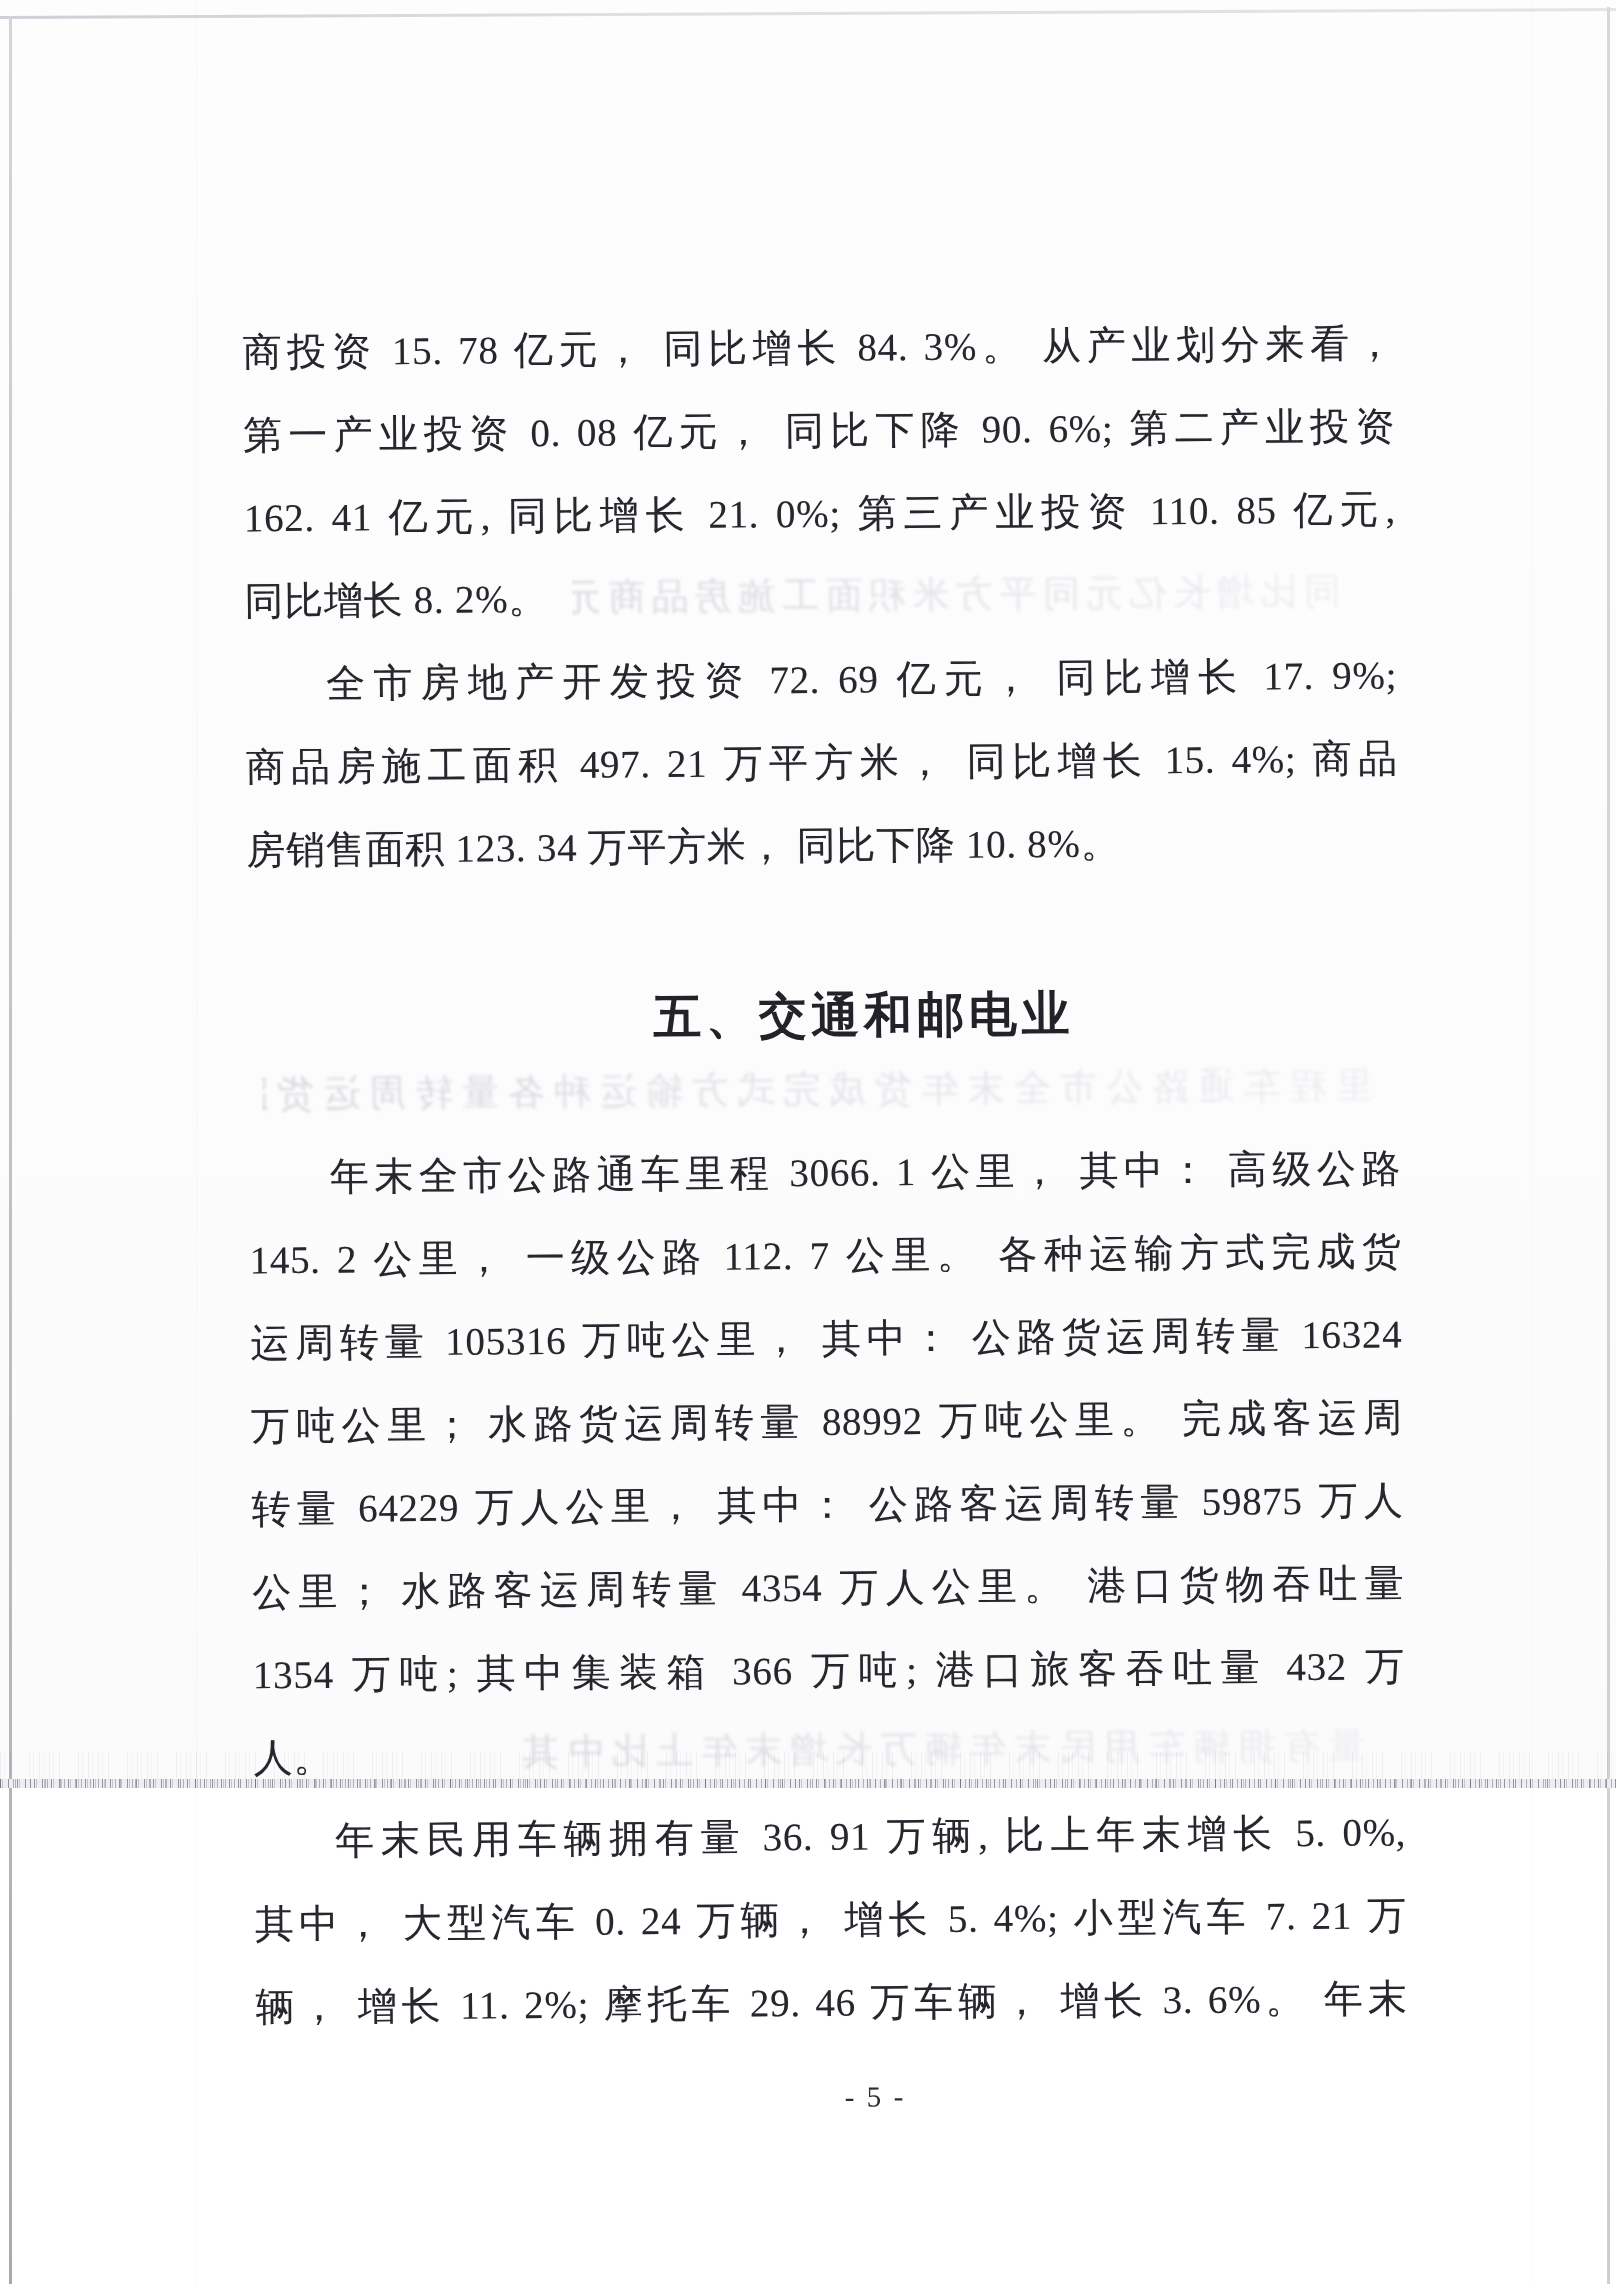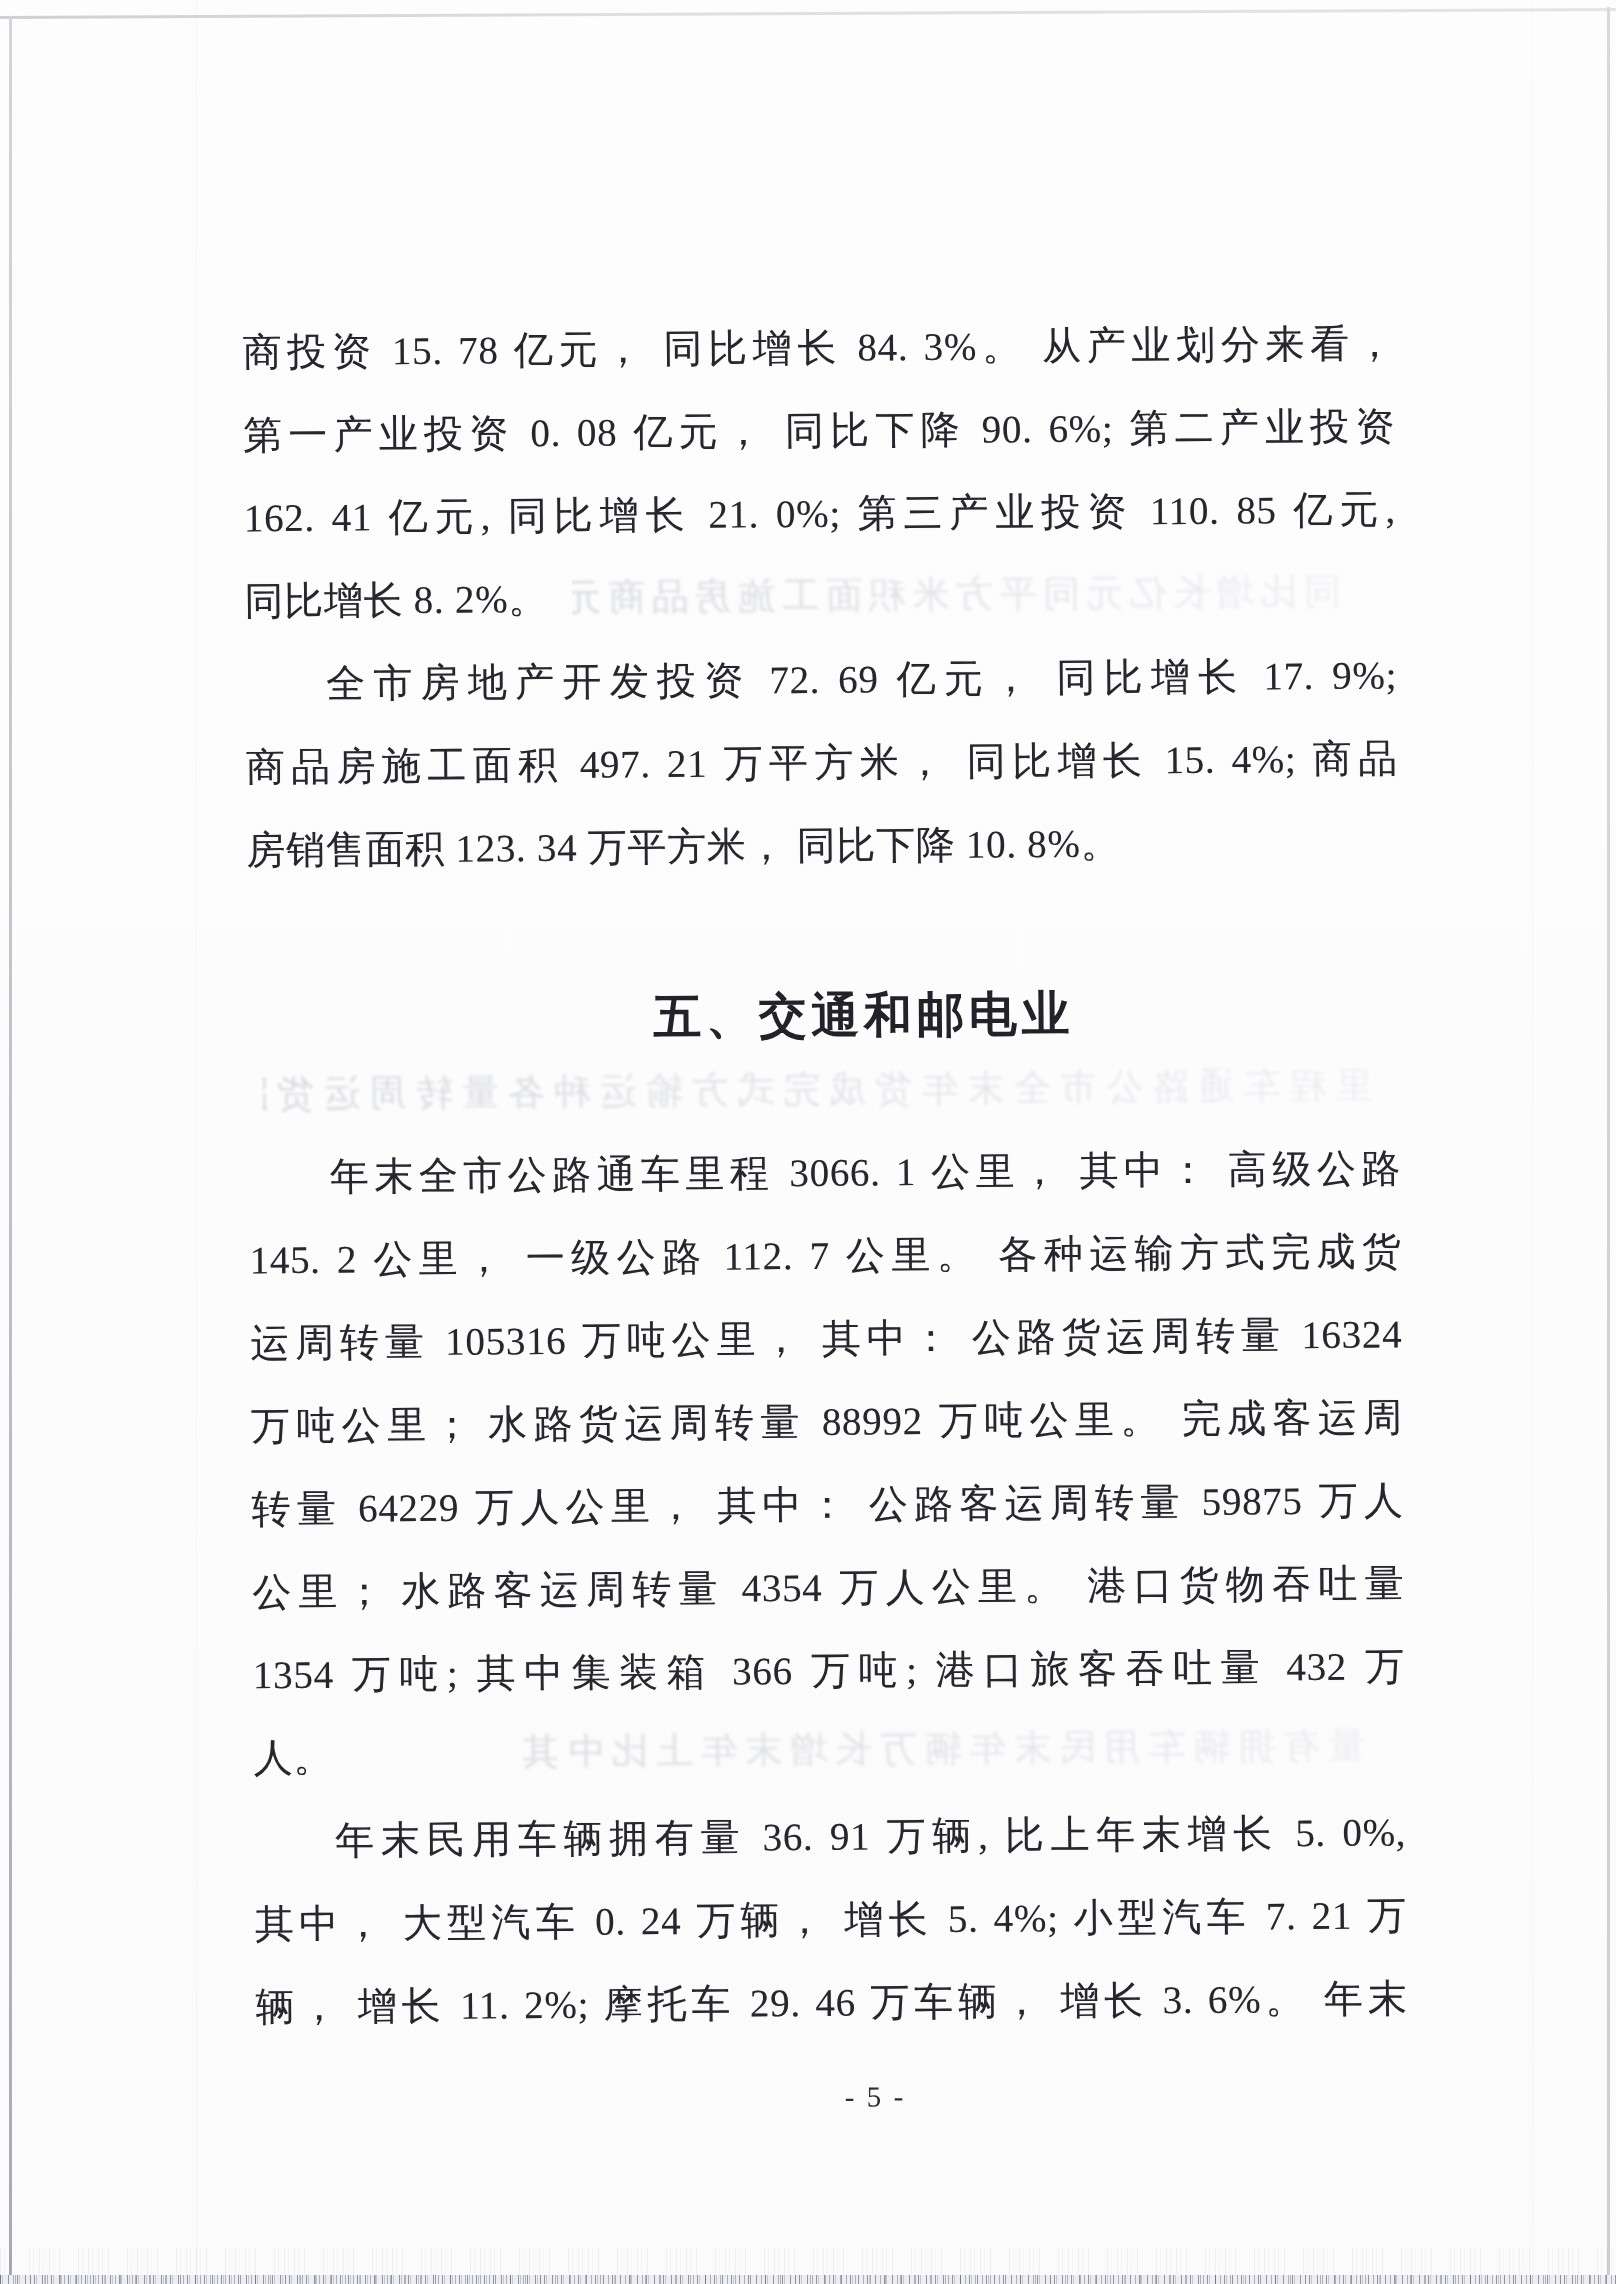--- a/index.html
+++ b/index.html
@@ -3,21 +3,21 @@
 <meta charset="utf-8">
 <style>
   html, body {
     margin: 0; padding: 0;
     width: 1617px; height: 2284px;
     overflow: hidden;
     background: #ffffff;
   }
   .sheet {
     position: relative;
-    width: 1617px; height: 2284px;
+    width: 1617px; height: 1788px;
     background: linear-gradient(180deg, #fdfdfe 0%, #fcfcfd 60%, #fbfbfc 100%);
     font-family: "Liberation Serif", "DejaVu Serif", serif;
     color: #26262c;
   }
   
   .edge-top {
     position: absolute; left: 0; top: 15.6px; width: 1617px; height: 2.6px;
     background: linear-gradient(90deg, #cfcfd6, #dedee3 40%, #e4e4e8);
     transform: rotate(-0.28deg); transform-origin: left center;
   }

